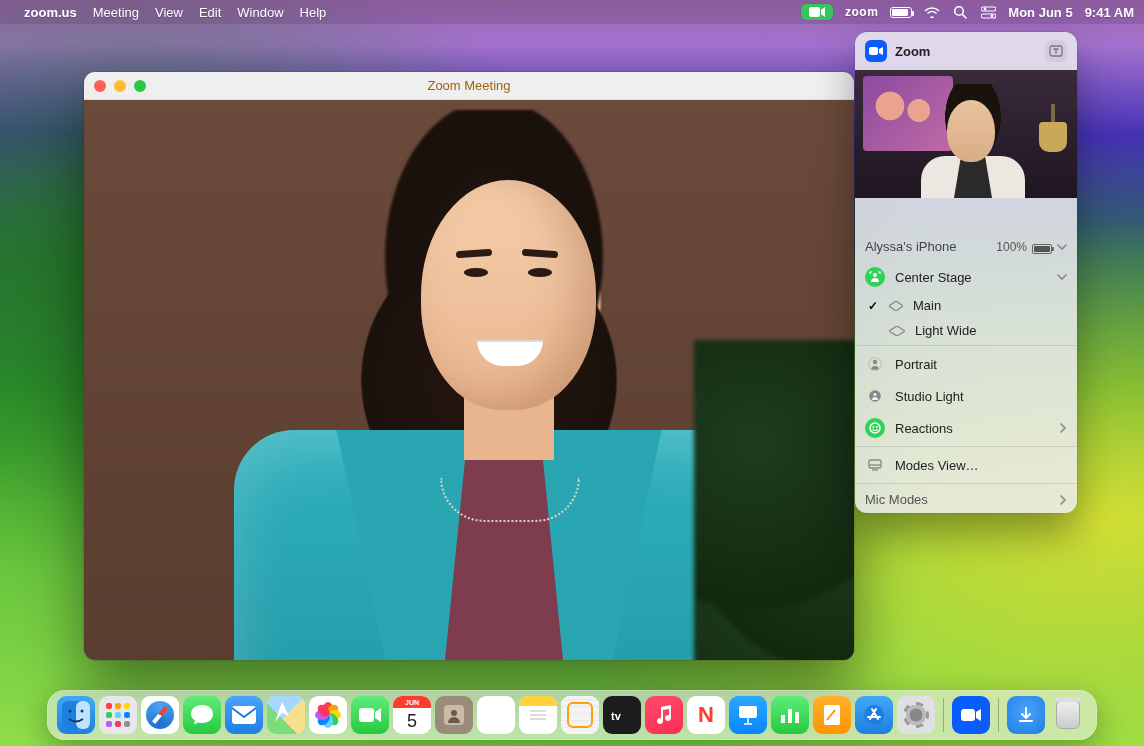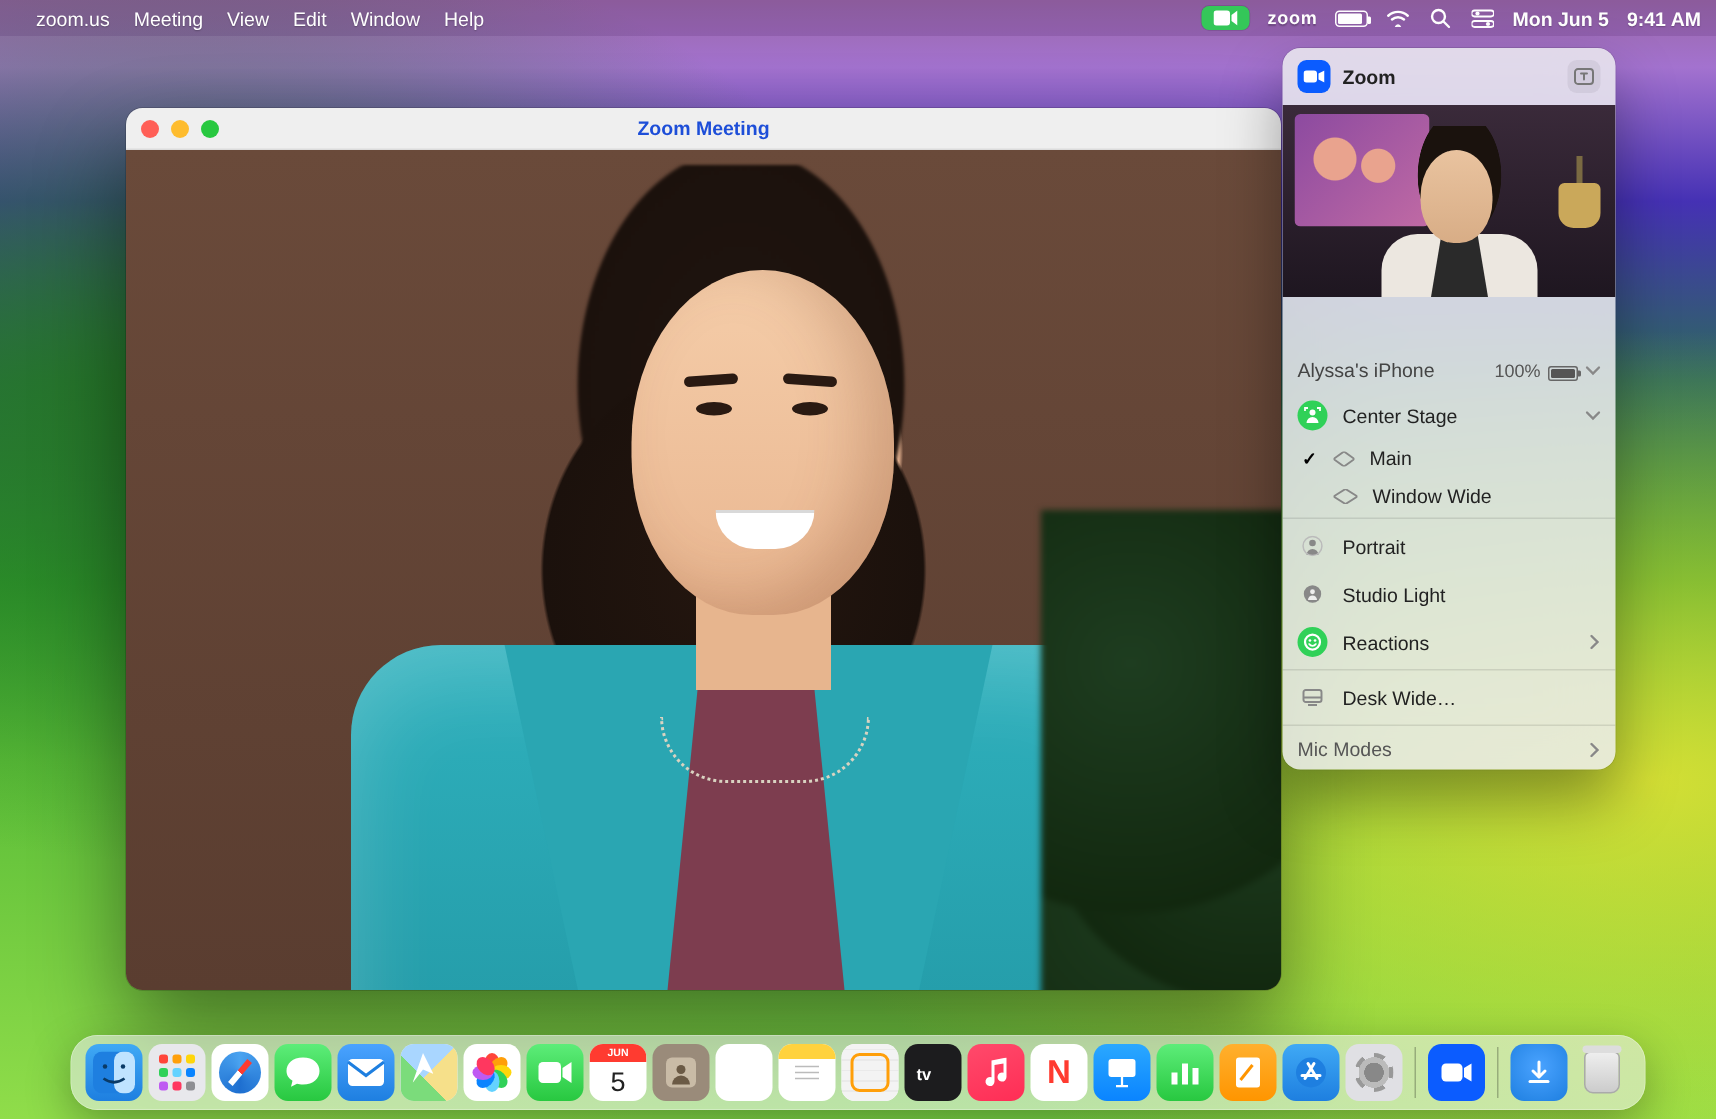--- a/index.html
+++ b/index.html
@@ -14,21 +14,21 @@
 
 #menubar{
   position:absolute; top:0; left:0; right:0; height:24px;
   display:flex; align-items:center; padding:0 10px; color:#fff;
   font-size:13px;
   background:rgba(60,20,90,.15);
   text-shadow:0 1px 1px rgba(0,0,0,.25);
 }
 #menubar .apple{margin-right:14px; font-size:14px;}
 #menubar .item{margin-right:16px; cursor:default;}
-#menubar .item.bold{font-weight:400;}
+#menubar .item.bold{font-weight:700;}
 #menubar .right{margin-left:auto; display:flex; align-items:center; gap:12px;}
 #menubar .right .clock{font-weight:600;}
 .camera-pill{
   background:#34c759; border-radius:5px; padding:2px 8px; display:flex; align-items:center;
   box-shadow:0 0 0 .5px rgba(0,0,0,.15);
 }
 .camera-pill svg{display:block;}
 .mb-ico{width:16px;height:16px;display:flex;align-items:center;justify-content:center;}
 .zoom-word{font-weight:700; letter-spacing:.5px; color:#fff; font-size:12px;}
 .battery{width:22px;height:11px;border:1px solid #fff;border-radius:3px;position:relative;}
@@ -41,21 +41,21 @@
   box-shadow:0 30px 60px rgba(0,0,0,.45), 0 0 0 .5px rgba(0,0,0,.2);
 }
 #zoom-titlebar{
   height:28px; background:#efefef; display:flex; align-items:center;
   position:relative;
   border-bottom:1px solid rgba(0,0,0,.08);
 }
 .traffic{display:flex;gap:8px;margin-left:10px;}
 .traffic span{width:12px;height:12px;border-radius:50%;display:inline-block;}
 .tl-close{background:#ff5f57;} .tl-min{background:#febc2e;} .tl-max{background:#28c840;}
-#zoom-titlebar .title{position:absolute;left:0;right:0;text-align:center;font-size:13px;color:#1d4ed8;font-weight:700;}
+#zoom-titlebar .title{position:absolute;left:0;right:0;text-align:center;font-size:13px;color:#a16207;font-weight:400;}
 #zoom-video{
   position:relative; width:100%; height:560px;
   background:
     radial-gradient(circle at 56% 36%, #f3c9a7 0, #e7b491 15%, transparent 15.5%),
     radial-gradient(circle at 52% 24%, #2a1e18 0, #2a1e18 12%, transparent 12.4%),
     linear-gradient(180deg, transparent 60%, rgba(110,70,70,.0) 60%),
     linear-gradient(180deg, #6a4a3a 0%, #5a3d30 100%);
   overflow:hidden;
 }
 
@@ -332,21 +332,21 @@
         </svg>
     </span>
     <span class="label">Main</span>
   </div>
   <div class="cp-row sub">
     <span class="muted-ico">
       <svg width="16" height="10" viewBox="0 0 16 10">
           <path d="M8 0 L16 5 L8 10 L0 5 Z" fill="none" stroke="#888" stroke-width="1.3"></path>
         </svg>
     </span>
-    <span class="label">Window Wide</span>
+    <span class="label">Light Wide</span>
   </div>
   <div class="cp-divider"></div>
   <div class="cp-row">
     <span class="ico muted-ico">
       <svg width="14" height="14" viewBox="0 0 14 14">
           <circle cx="7" cy="5" r="2.2" fill="#888"></circle>
           <path d="M3 13 a4 4 0 0 1 8 0" fill="#888"></path>
           <circle cx="7" cy="7" r="6.3" fill="none" stroke="#bbb" stroke-width="1"></circle>
         </svg>
     </span>
@@ -380,21 +380,21 @@
   </div>
   <div class="cp-divider"></div>
   <div class="cp-row">
     <span class="ico muted-ico">
       <svg width="14" height="12" viewBox="0 0 14 12">
           <rect x="1" y="1" width="12" height="8" rx="1.5" fill="none" stroke="#888" stroke-width="1.3"></rect>
           <line x1="1" y1="6" x2="13" y2="6" stroke="#888" stroke-width="1.3"></line>
           <line x1="4" y1="11" x2="10" y2="11" stroke="#888" stroke-width="1.3"></line>
         </svg>
     </span>
-    <span class="label">Desk Wide…</span>
+    <span class="label">Modes View…</span>
   </div>
   <div class="cp-divider"></div>
   <div class="cp-row" style="color:#555;">
     <span class="label">Mic Modes</span>
     <span class="chev">
       <svg width="8" height="10" viewBox="0 0 8 10">
           <path d="M2 1 L6 5 L2 9" stroke="#888" stroke-width="1.6" fill="none" stroke-linecap="round"></path>
         </svg>
     </span>
   </div>

